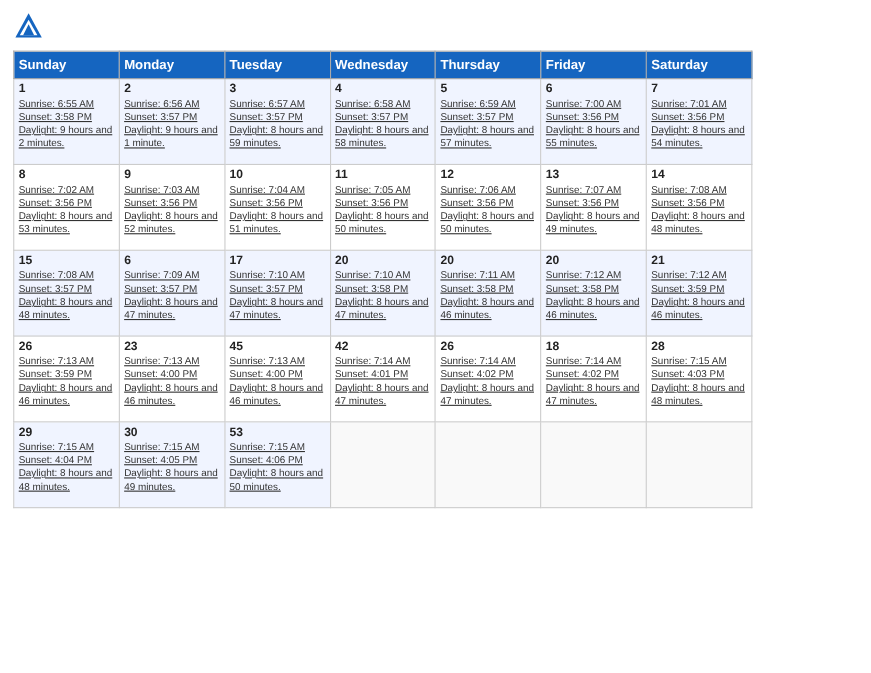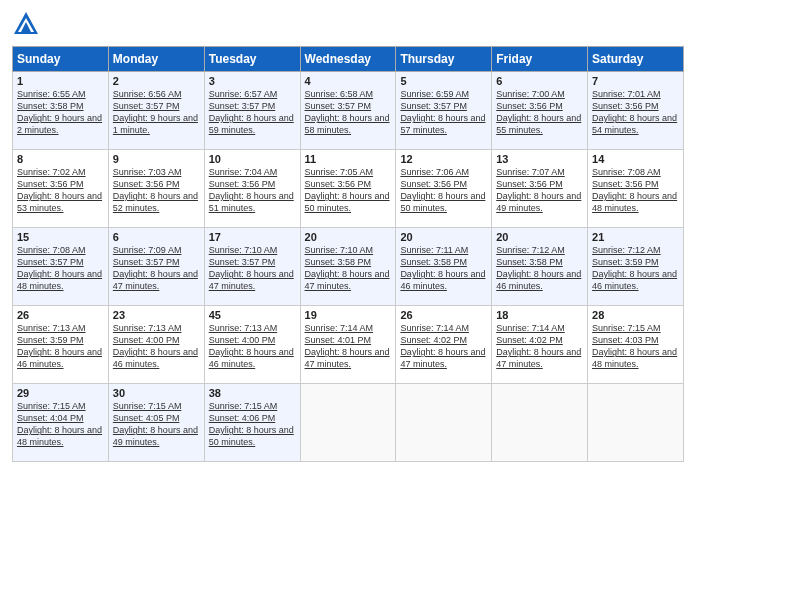--- a/index.html
+++ b/index.html
@@ -184,35 +184,35 @@
           <td><span class="day-num">21</span>
 <span class="day-info">Sunrise: 7:12 AM<br>Sunset: 3:59 PM<br>Daylight: 8 hours and 46 minutes.</span></td>
         </tr>
         <tr>
           <td><span class="day-num">26</span>
 <span class="day-info">Sunrise: 7:13 AM<br>Sunset: 3:59 PM<br>Daylight: 8 hours and 46 minutes.</span></td>
           <td><span class="day-num">23</span>
 <span class="day-info">Sunrise: 7:13 AM<br>Sunset: 4:00 PM<br>Daylight: 8 hours and 46 minutes.</span></td>
           <td><span class="day-num">45</span>
 <span class="day-info">Sunrise: 7:13 AM<br>Sunset: 4:00 PM<br>Daylight: 8 hours and 46 minutes.</span></td>
-          <td><span class="day-num">19</span>
+          <td><span class="day-num">42</span>
 <span class="day-info">Sunrise: 7:14 AM<br>Sunset: 4:01 PM<br>Daylight: 8 hours and 47 minutes.</span></td>
           <td><span class="day-num">26</span>
 <span class="day-info">Sunrise: 7:14 AM<br>Sunset: 4:02 PM<br>Daylight: 8 hours and 47 minutes.</span></td>
           <td><span class="day-num">18</span>
 <span class="day-info">Sunrise: 7:14 AM<br>Sunset: 4:02 PM<br>Daylight: 8 hours and 47 minutes.</span></td>
           <td><span class="day-num">28</span>
 <span class="day-info">Sunrise: 7:15 AM<br>Sunset: 4:03 PM<br>Daylight: 8 hours and 48 minutes.</span></td>
         </tr>
         <tr>
           <td><span class="day-num">29</span>
 <span class="day-info">Sunrise: 7:15 AM<br>Sunset: 4:04 PM<br>Daylight: 8 hours and 48 minutes.</span></td>
           <td><span class="day-num">30</span>
 <span class="day-info">Sunrise: 7:15 AM<br>Sunset: 4:05 PM<br>Daylight: 8 hours and 49 minutes.</span></td>
-          <td><span class="day-num">38</span>
+          <td><span class="day-num">53</span>
 <span class="day-info">Sunrise: 7:15 AM<br>Sunset: 4:06 PM<br>Daylight: 8 hours and 50 minutes.</span></td>
           <td class="empty-cell"></td>
           <td class="empty-cell"></td>
           <td class="empty-cell"></td>
           <td class="empty-cell"></td>
         </tr>
       </tbody>
   </table>
 </div>
 

